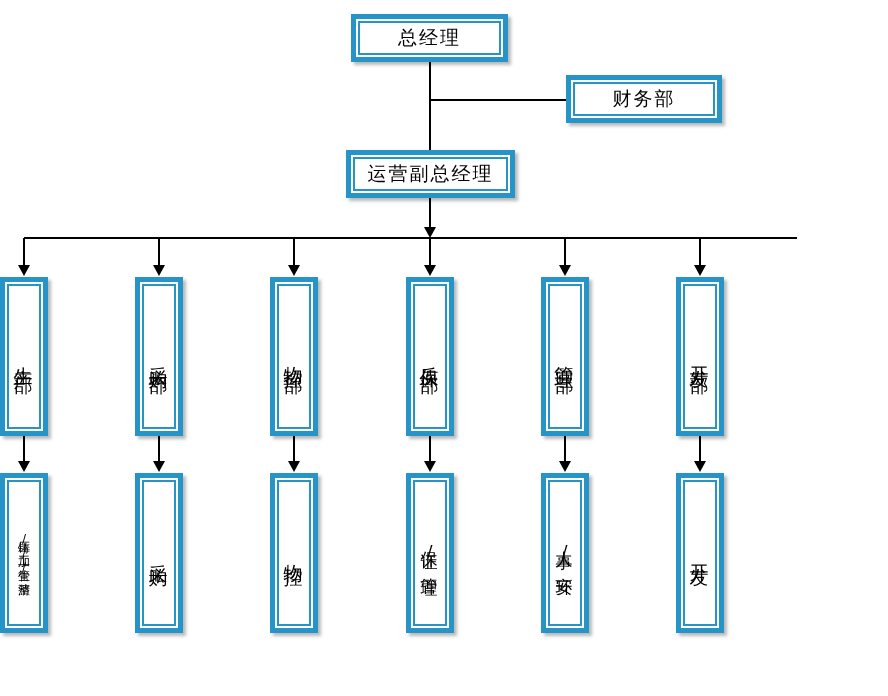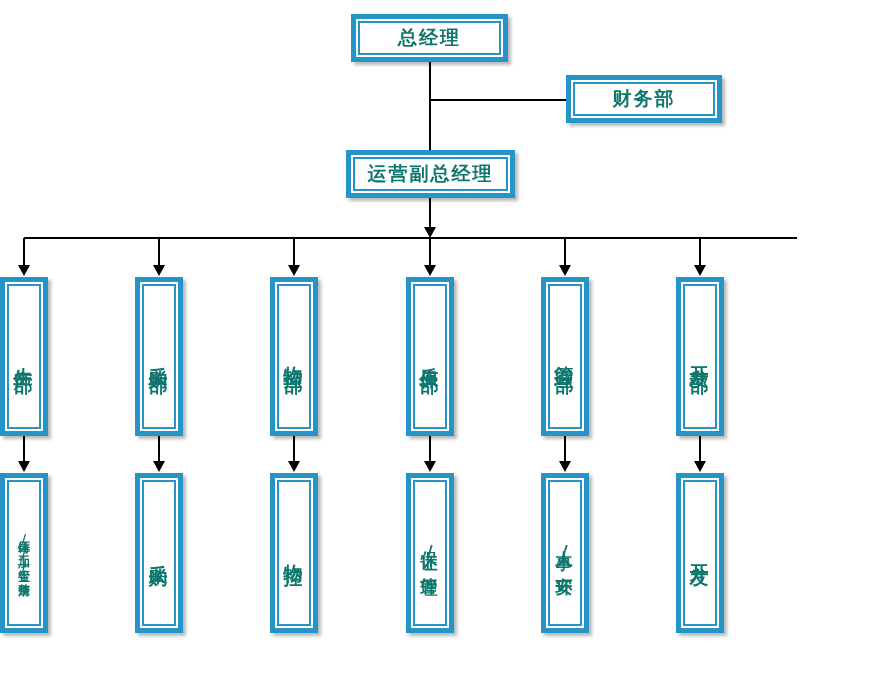--- a/index.html
+++ b/index.html
@@ -3,22 +3,21 @@
 <meta charset="utf-8">
 <style>
   html, body { margin: 0; padding: 0; background: #ffffff; }
   body { font-family: "DejaVu Sans", sans-serif; }
   #stage {
     position: relative;
     width: 797px;
     height: 696px;
     background: #ffffff;
     overflow: hidden;
-    color: #0f766e;
-    font-weight: bold;
+    color: #000000;
   }
   
   .node {
     position: absolute;
     box-sizing: border-box;
     background: #ffffff;
     border: 5px solid #2694C6;
     padding: 2px;
     box-shadow: 3px 3px 3px rgba(130,130,130,0.55);
   }

